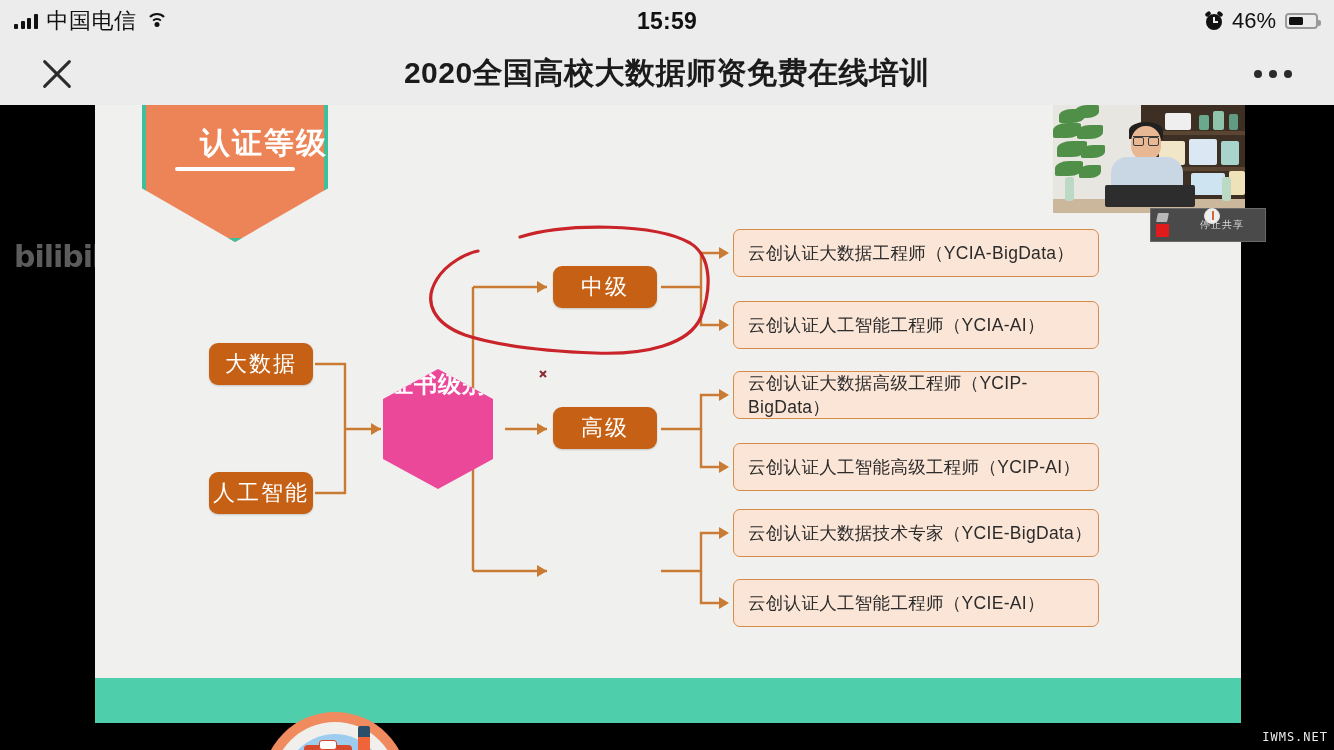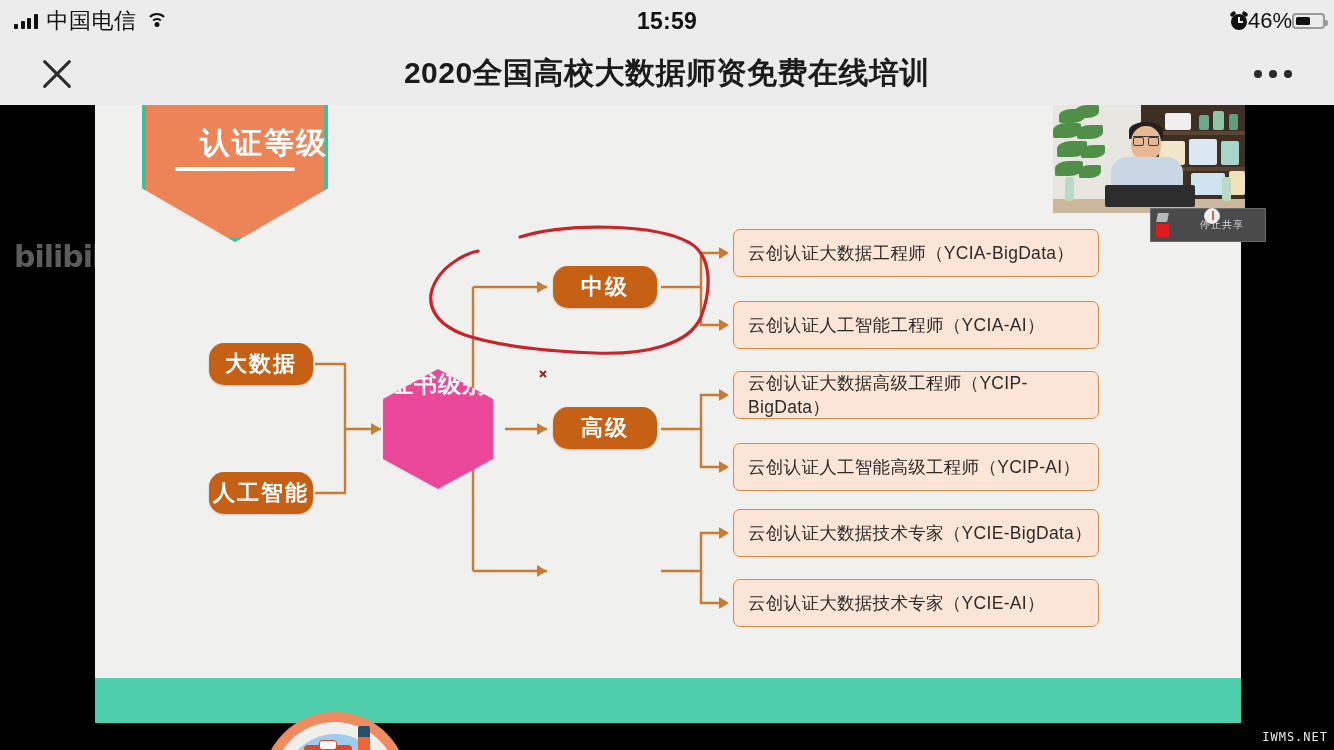--- a/index.html
+++ b/index.html
@@ -11,21 +11,21 @@
   }
   #root { position:relative; width:1334px; height:628px; background:#000; }
 
   
   .statusbar {
     position:absolute; left:0; top:0; width:1334px; height:42px;
     background:#ececec;
     display:flex; align-items:center; color:#111;
   }
   .sb-left { display:flex; align-items:center; gap:9px; padding-left:14px; }
-  .sb-right { display:flex; align-items:center; margin-left:auto; padding-right:9px; }
+  .sb-right { display:flex; align-items:center; gap:9px; margin-left:auto; padding-right:16px; }
   .sb-center { position:absolute; left:0; right:0; text-align:center;
     font-size:23px; font-weight:600; letter-spacing:0.2px; pointer-events:none; }
   .carrier { font-size:22px; font-weight:500; letter-spacing:0.5px; }
   .pct { font-size:22px; font-weight:500; }
 
   .sig { display:flex; align-items:flex-end; gap:2.5px; height:15px; }
   .sig i { display:block; width:4px; background:#111; border-radius:1px; }
   .sig i:nth-child(1){height:5px;} .sig i:nth-child(2){height:8px;}
   .sig i:nth-child(3){height:11px;} .sig i:nth-child(4){height:15px;}
 
@@ -126,23 +126,23 @@
   .badge .ring3 { position:absolute; inset:22px; border-radius:50%; background:#9ccdee; }
   .badge .clip  { position:absolute; left:42px; top:33px; width:48px; height:66px;
      background:#d9482a; border-radius:4px; }
   .badge .tab { position:absolute; left:57px; top:28px; width:18px; height:10px;
      background:#fdfdfd; border-radius:3px; border:1.5px solid #d9482a; }
   .badge .pencil { position:absolute; left:96px; top:25px; width:12px; height:56px;
      background:#f0643a; }
   .badge .pencil-top { position:absolute; left:96px; top:14px; width:12px; height:13px;
      background:#2b4f6b; border-radius:2px 2px 0 0; }
   .nodebox {
-     position:absolute; background:#c56015; border-radius:15px;
+     position:absolute; background:#c56015; border-radius:9px;
      display:flex; align-items:center; justify-content:center;
-     color:#fff; font-weight:700; letter-spacing:2px;
+     color:#fff; font-weight:400; letter-spacing:2px;
      box-shadow:0 1px 2px rgba(0,0,0,.18);
   }
   .nodebox.src { width:104px; height:42px; font-size:22px; }
   .nodebox.lvl { width:104px; height:42px; font-size:22px; }
   .hexwrap { position:absolute; width:110px; height:120px; }
   .hex { width:110px; height:120px; background:#ec4899;
      clip-path:polygon(50% 0,100% 25%,100% 75%,50% 100%,0 75%,0 25%);
      display:flex; align-items:flex-start; justify-content:center; }
   .hex span { color:#fff; font-size:23px; font-weight:700; letter-spacing:1px; }
 
@@ -337,21 +337,21 @@
       <div class="certbox" style="left:638px; top:266px;">
         <span>云创认证大数据高级工程师（YCIP-BigData）</span>
       </div>
       <div class="certbox" style="left:638px; top:338px;">
         <span>云创认证人工智能高级工程师（YCIP-AI）</span>
       </div>
       <div class="certbox" style="left:638px; top:404px;">
         <span>云创认证大数据技术专家（YCIE-BigData）</span>
       </div>
       <div class="certbox" style="left:638px; top:474px;">
-        <span>云创认证大数据技术专家（YCIE-AI）</span>
+        <span>云创认证人工智能工程师（YCIE-AI）</span>
       </div>
 
       <svg class="annot" viewBox="0 0 1146 618" preserveAspectRatio="none">
         <path d="M425 132 C470 118 560 118 595 138 C618 152 616 186 606 212
                  C594 240 550 250 500 248 C450 246 400 240 370 230
                  C340 219 327 198 342 174 C352 158 372 148 383 146" fill="none" stroke="#c9242a" stroke-width="3.2" stroke-linecap="round"></path>
         <path d="M445 266 L451 272 M451 266 L445 272" stroke="#8a2a2a" stroke-width="2" fill="none"></path>
       </svg>
 
       <div class="greenbar"></div>

